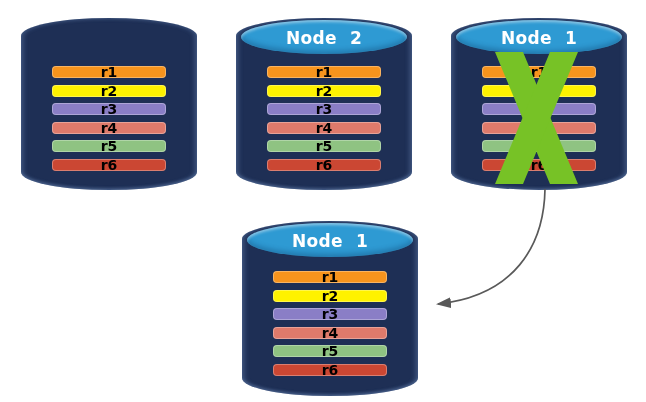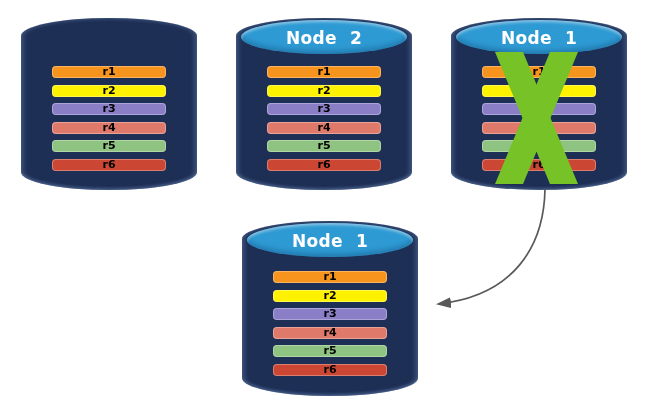--- a/index.html
+++ b/index.html
@@ -33,21 +33,21 @@
     transform:translateY(1px);
     white-space:nowrap;
   }
   .rows {
     position:absolute; top:48px; left:31px; right:31px;
     display:flex; flex-direction:column; gap:6.5px;
   }
   #node4 .rows { top:50px; }
   .row-bar {
     height:12px; border-radius:4px;
-    font-size:11px; line-height:12px; font-weight:bold;
+    font-size:14px; line-height:12px; font-weight:bold;
     text-align:center;
     box-shadow: inset 0 0 0 1px rgba(255,255,255,0.30);
   }
   .x-mark {
     position:absolute; left:44px; top:34px;
     width:83px; height:132px;
     overflow:visible;
   }
   .arrow-layer {
     position:absolute; left:0; top:0;

